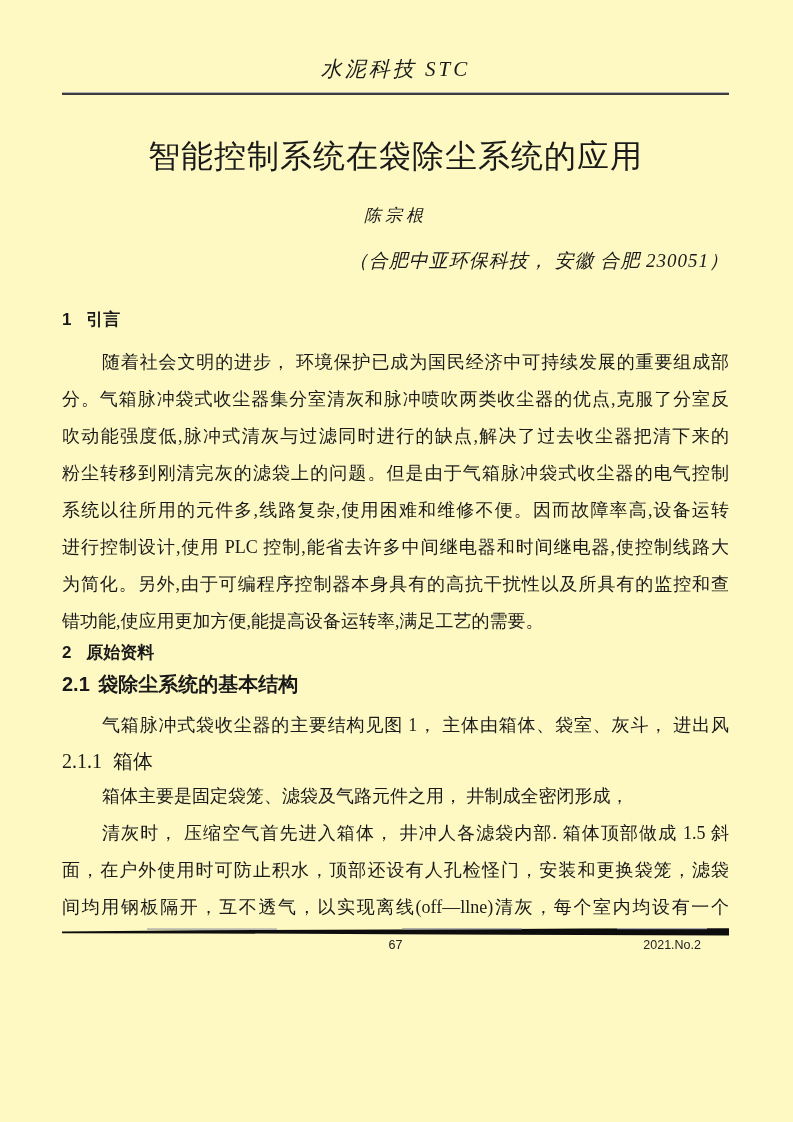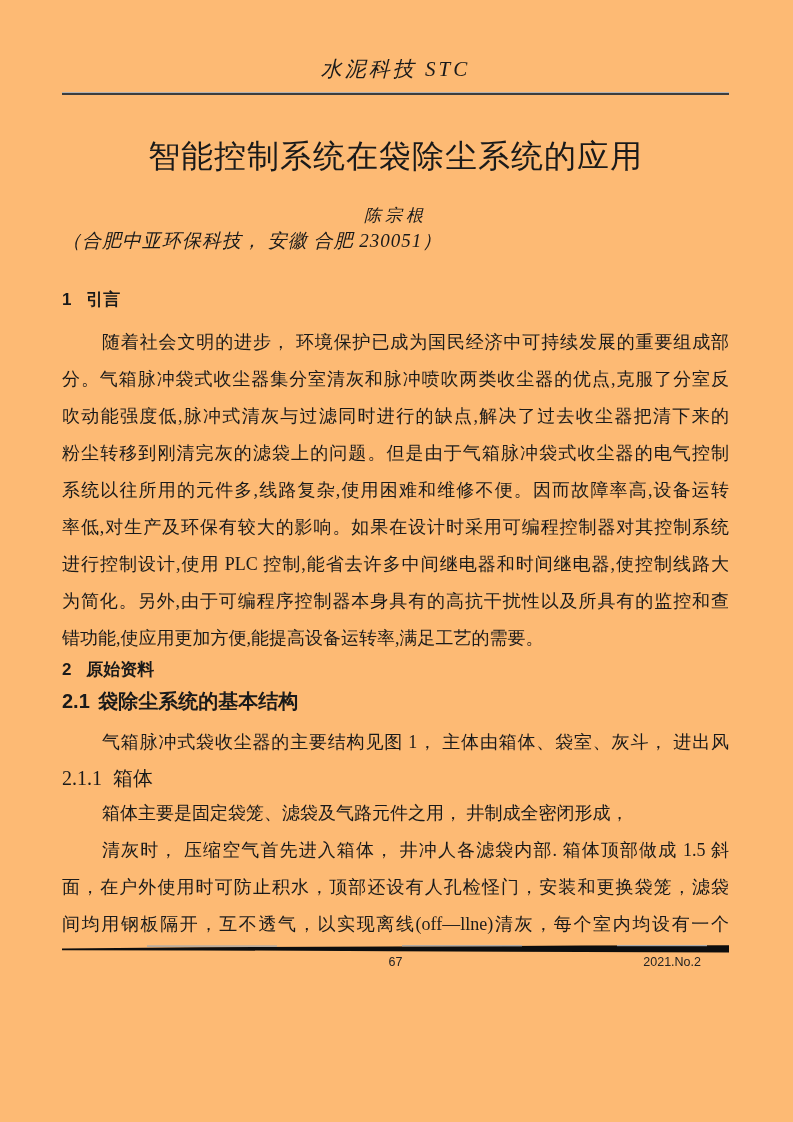--- a/index.html
+++ b/index.html
@@ -1,21 +1,21 @@
 <!DOCTYPE html>
 <html><head>
 <meta charset="utf-8">
 <style>
   * { margin: 0; padding: 0; box-sizing: border-box; }
   html, body { background: #ffffff; }
   .page {
     position: relative;
     width: 793px;
     height: 1122px;
-    background: #fdba74;
+    background: #fef9c3;
     color: #1a1a1a;
     padding: 55px 64px 0 62px;
     font-family: "Liberation Serif", "DejaVu Serif", serif;
     overflow: hidden;
   }
   .journal {
     height: 28px;
     line-height: 28px;
     text-align: center;
     font-size: 21px;
@@ -39,24 +39,24 @@
   }
   .author {
     margin-top: 26px;
     font-size: 17px;
     line-height: 24px;
     text-align: center;
     font-style: italic;
     letter-spacing: 4px;
   }
   .affil {
-    margin-top: 0;
+    margin-top: 20px;
     font-size: 19px;
     line-height: 26px;
-    text-align: left;
+    text-align: right;
     font-style: italic;
     letter-spacing: 1px;
   }
   .sec {
     font-size: 17px;
     line-height: 26px;
     font-weight: bold;
     word-spacing: 10px;
     font-family: "Liberation Sans", "DejaVu Sans", sans-serif;
   }
@@ -129,21 +129,20 @@
   <div class="affil">（合肥中亚环保科技， 安徽 合肥 230051）</div>
 
   <div class="sec sec1">1 引言</div>
 
   <div class="para1">
     <div class="line indent">随着社会文明的进步， 环境保护已成为国民经济中可持续发展的重要组成部</div>
     <div class="line">分。气箱脉冲袋式收尘器集分室清灰和脉冲喷吹两类收尘器的优点,克服了分室反</div>
     <div class="line">吹动能强度低,脉冲式清灰与过滤同时进行的缺点,解决了过去收尘器把清下来的</div>
     <div class="line">粉尘转移到刚清完灰的滤袋上的问题。但是由于气箱脉冲袋式收尘器的电气控制</div>
     <div class="line">系统以往所用的元件多,线路复杂,使用困难和维修不便。因而故障率高,设备运转</div>
-    <div class="line">率低,对生产及环保有较大的影响。如果在设计时采用可编程控制器对其控制系统</div>
     <div class="line">进行控制设计,使用 PLC 控制,能省去许多中间继电器和时间继电器,使控制线路大</div>
     <div class="line">为简化。另外,由于可编程序控制器本身具有的高抗干扰性以及所具有的监控和查</div>
     <div class="line short">错功能,使应用更加方便,能提高设备运转率,满足工艺的需要。</div>
   </div>
 
   <div class="sec sec2">2 原始资料</div>
 
   <div class="subsec">2.1 袋除尘系统的基本结构</div>
 
   <div class="para2">

